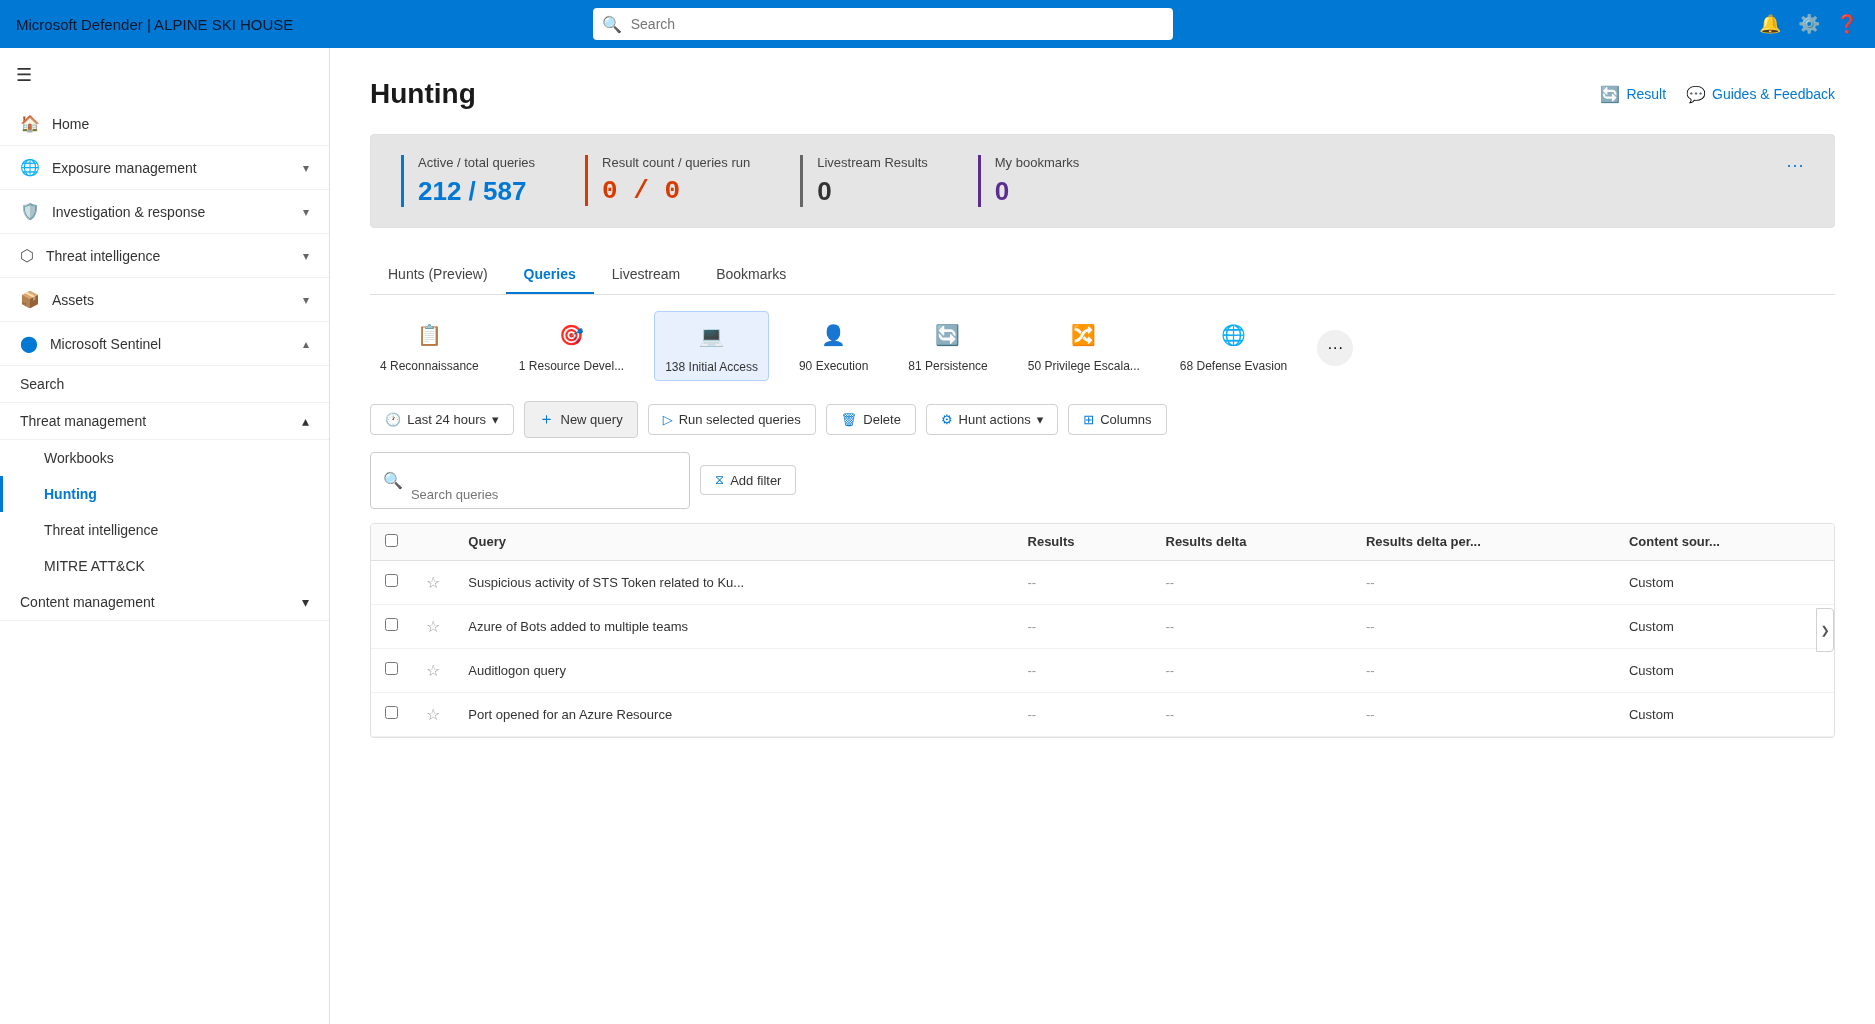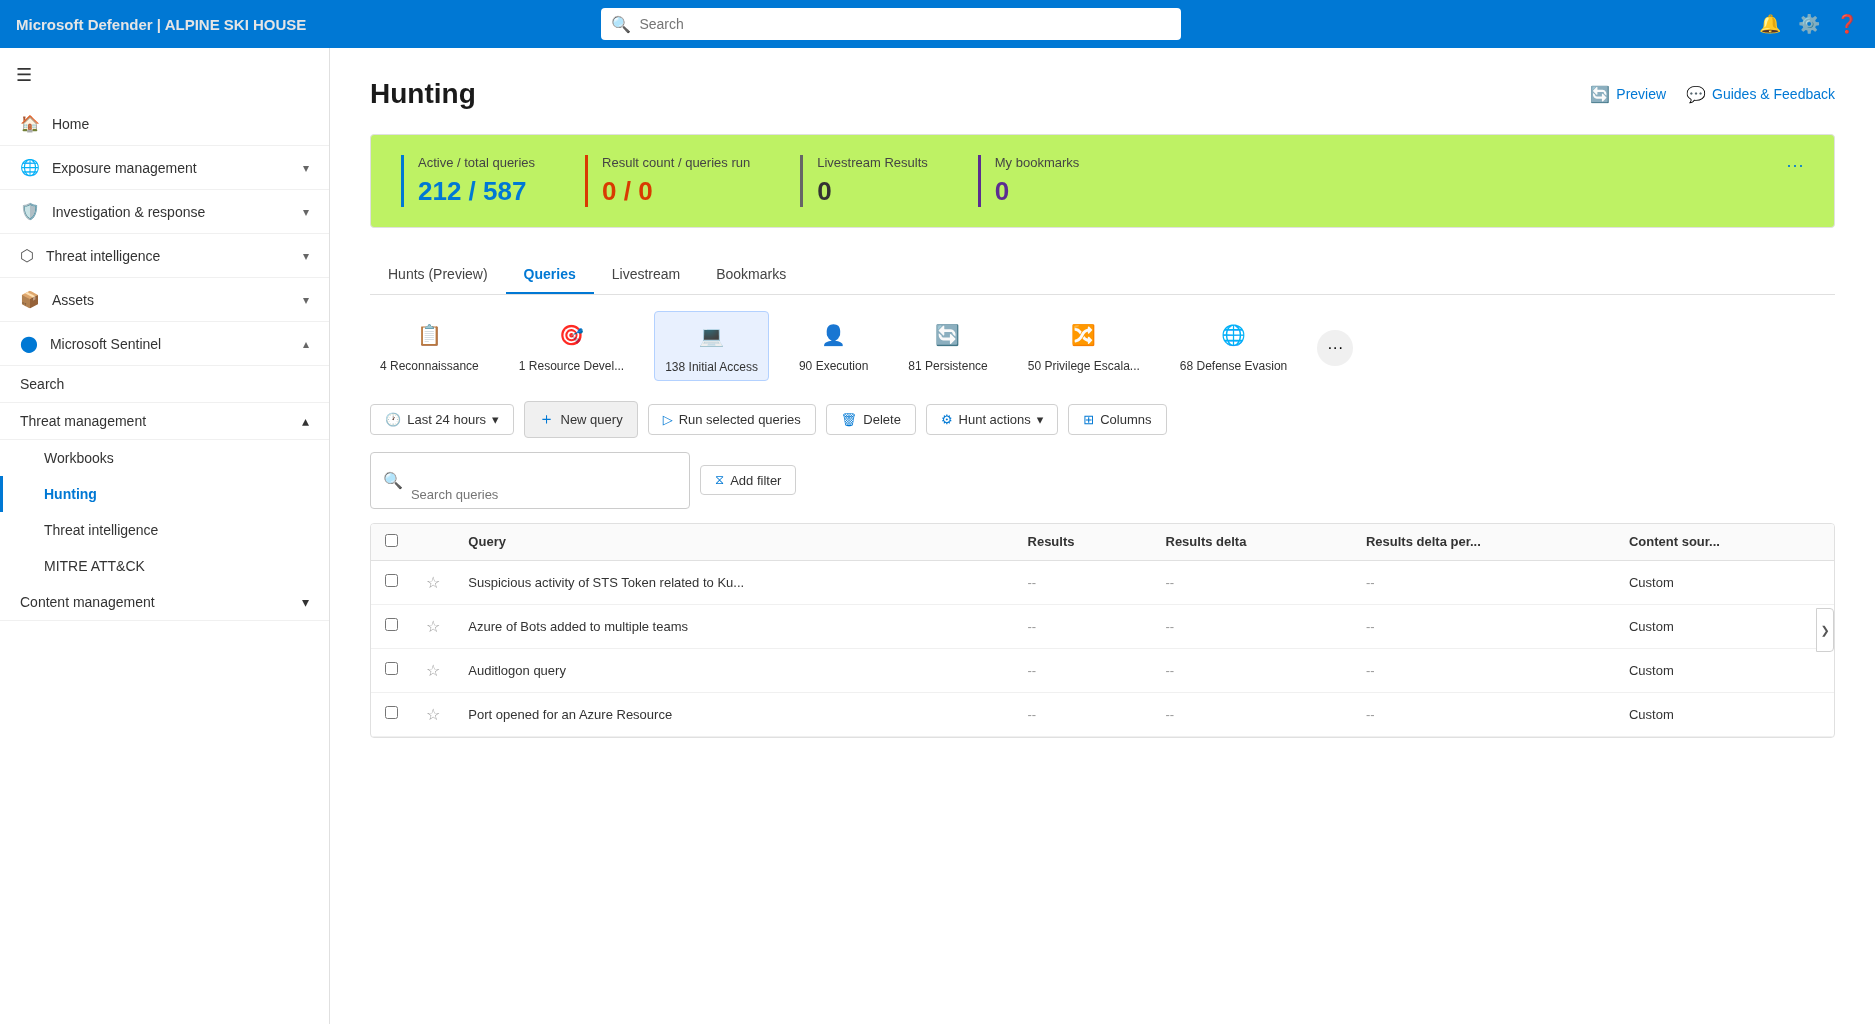--- a/index.html
+++ b/index.html
@@ -8,21 +8,21 @@
     
     .topbar {
       background: #0078d4;
       display: flex;
       align-items: center;
       height: 48px;
       padding: 0 16px;
       gap: 12px;
       flex-shrink: 0;
     }
-    .topbar-title { color: #e5e5e5; font-size: 15px; font-weight: 700; flex-shrink: 0; }
+    .topbar-title { color: #0f172a; font-size: 15px; font-weight: 400; flex-shrink: 0; }
     .topbar-search {
       flex: 1;
       max-width: 580px;
       margin: 0 auto;
       background: white;
       border-radius: 4px;
       display: flex;
       align-items: center;
       height: 32px;
       padding: 0 10px;
@@ -112,39 +112,39 @@
       border: none;
     }
 
     
     .stats-row {
       display: flex;
       gap: 0;
       margin-bottom: 28px;
       border: 1px solid #e0e0e0;
       border-radius: 4px;
-      background: #bef264;
+      background: #e5e5e5;
       padding: 20px 30px;
       gap: 50px;
       align-items: flex-start;
     }
     .stat-card {
       display: flex;
       flex-direction: column;
       gap: 4px;
       padding-left: 14px;
     }
     .stat-card.blue { border-left: 3px solid #0078d4; }
     .stat-card.red { border-left: 3px solid #d83b01; }
     .stat-card.gray { border-left: 3px solid #666; }
     .stat-card.purple { border-left: 3px solid #5c2d91; }
     .stat-label { font-size: 13px; color: #444; line-height: 1.3; }
     .stat-value { font-size: 26px; font-weight: 700; }
     .stat-value.blue { color: #0078d4; }
-    .stat-value.red { color: #d83b01; }
+    .stat-value.red { color: #d83b01; font-family: Liberation Mono, monospace; }
     .stat-value.gray { color: #333; }
     .stat-value.purple { color: #5c2d91; }
     .stat-more { margin-left: auto; color: #0078d4; font-size: 18px; cursor: pointer; align-self: flex-start; }
 
     
     .tabs {
       display: flex;
       gap: 0;
       border-bottom: 1px solid #e0e0e0;
       margin-bottom: 16px;
@@ -387,21 +387,21 @@
     </div>
   </div>
 
   <div class="content">
 
     <div class="content-header">
       <h1 class="page-title">Hunting</h1>
       <div class="header-actions">
         <button class="header-action-btn">
           <span style="font-size:16px;">🔄</span>
-          <span>Preview</span>
+          <span>Result</span>
         </button>
         <button class="header-action-btn">
           <span style="font-size:16px;">💬</span>
           <span>Guides &amp; Feedback</span>
         </button>
       </div>
     </div>
 
     <div class="stats-row">
       <div class="stat-card blue">

